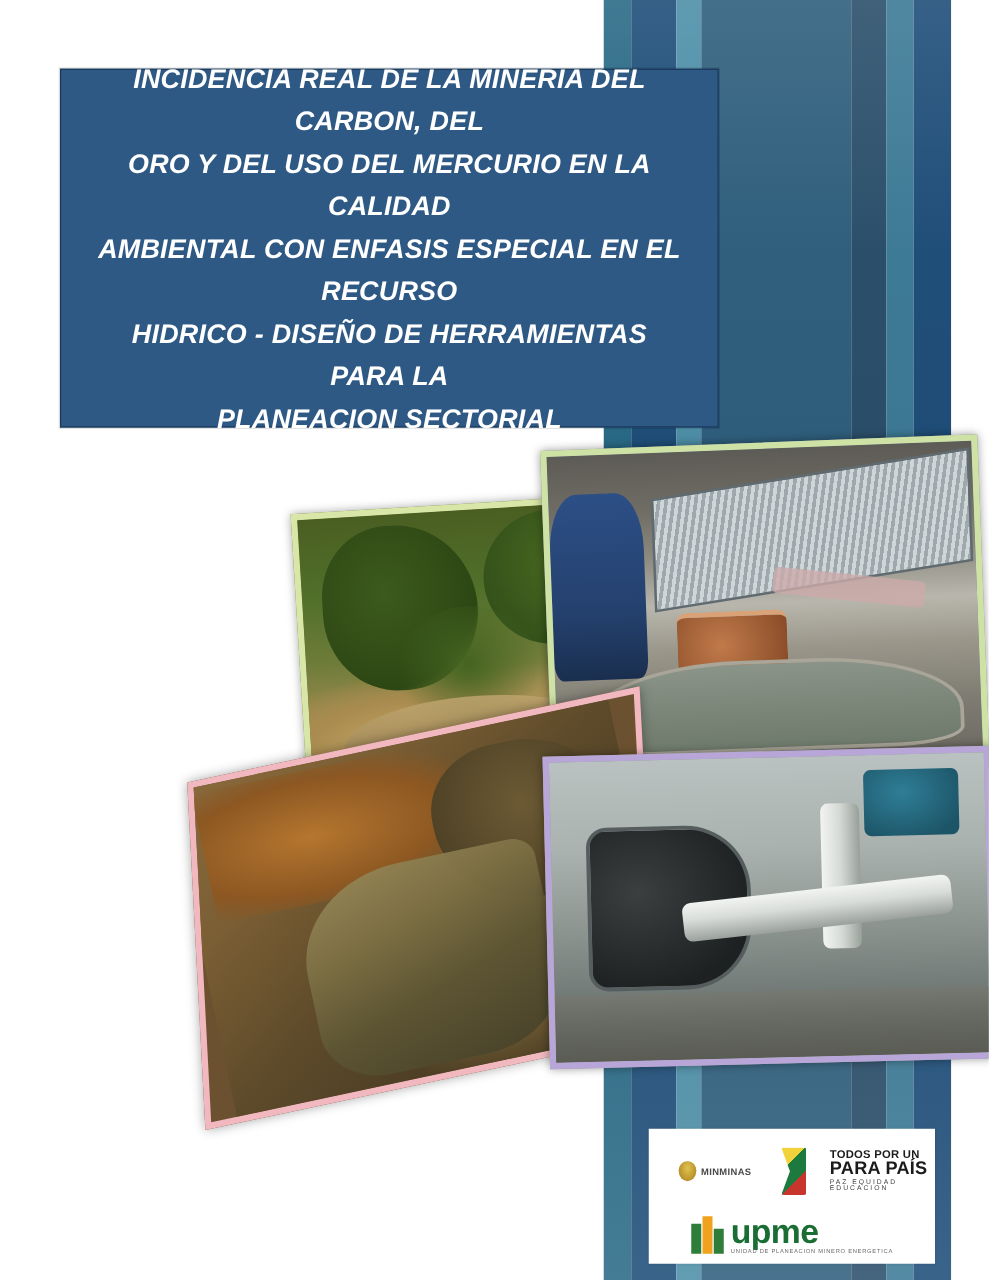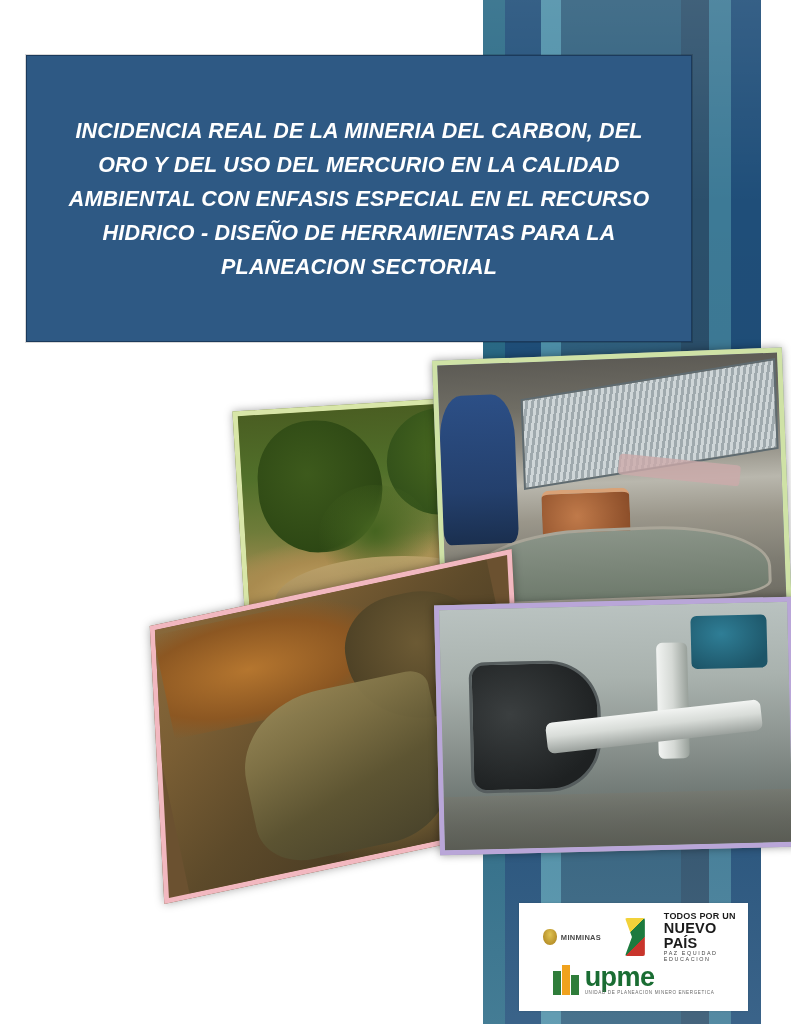--- a/index.html
+++ b/index.html
@@ -44,23 +44,23 @@
         rgba(255,255,255,0.10) 0%,
         rgba(255,255,255,0.00) 20%,
         rgba(0,0,0,0.05) 60%,
         rgba(255,255,255,0.12) 100%);
     pointer-events: none;
   }
 
   
   #title-box {
     position: absolute;
-    left: 26px;
+    left: 48px;
     top: 55px;
-    width: 666px;
+    width: 527px;
     height: 287px;
     background: #2e5984;
     border: 1px solid #1b3a5c;
     box-shadow: 0 0 0 1px rgba(0,0,0,0.15);
     display: flex;
     align-items: center;
     justify-content: center;
     box-sizing: border-box;
     padding: 0 26px;
   }
@@ -300,20 +300,21 @@
     font-size: 14.5px; font-weight: bold; color: #1b1b1b; letter-spacing: 0.2px;
   }
   #np-line3 {
     font-size: 5.4px; color: #444; letter-spacing: 1.6px; margin-top: 1px;
   }
   #logo-row-bottom {
     position: absolute;
     left: 0; top: 62px;
     width: 229px; height: 46px;
     display: flex;
+    align-items: center;
     justify-content: center;
     gap: 6px;
   }
   #upme-mark {
     position: relative;
     width: 26px; height: 30px;
   }
   #upme-mark .b1 {
     position: absolute; left: 0; top: 6px; width: 8px; height: 24px;
     background: #2f7d3a;
@@ -404,21 +405,21 @@
 
     <div id="logo-row-top">
       <div id="minminas">
         <div id="minminas-seal"></div>
         <div id="minminas-text">MINMINAS</div>
       </div>
       <div id="nuevopais">
         <div id="np-mark"></div>
         <div id="np-words">
           <div id="np-line1">TODOS POR UN</div>
-          <div id="np-line2">NUEVO PAÍS</div>
+          <div id="np-line2">PARA PAÍS</div>
           <div id="np-line3">PAZ  EQUIDAD  EDUCACION</div>
         </div>
       </div>
     </div>
 
     <div id="logo-row-bottom">
       <div id="upme-mark">
         <div class="b1"></div>
         <div class="b2"></div>
         <div class="b3"></div>

